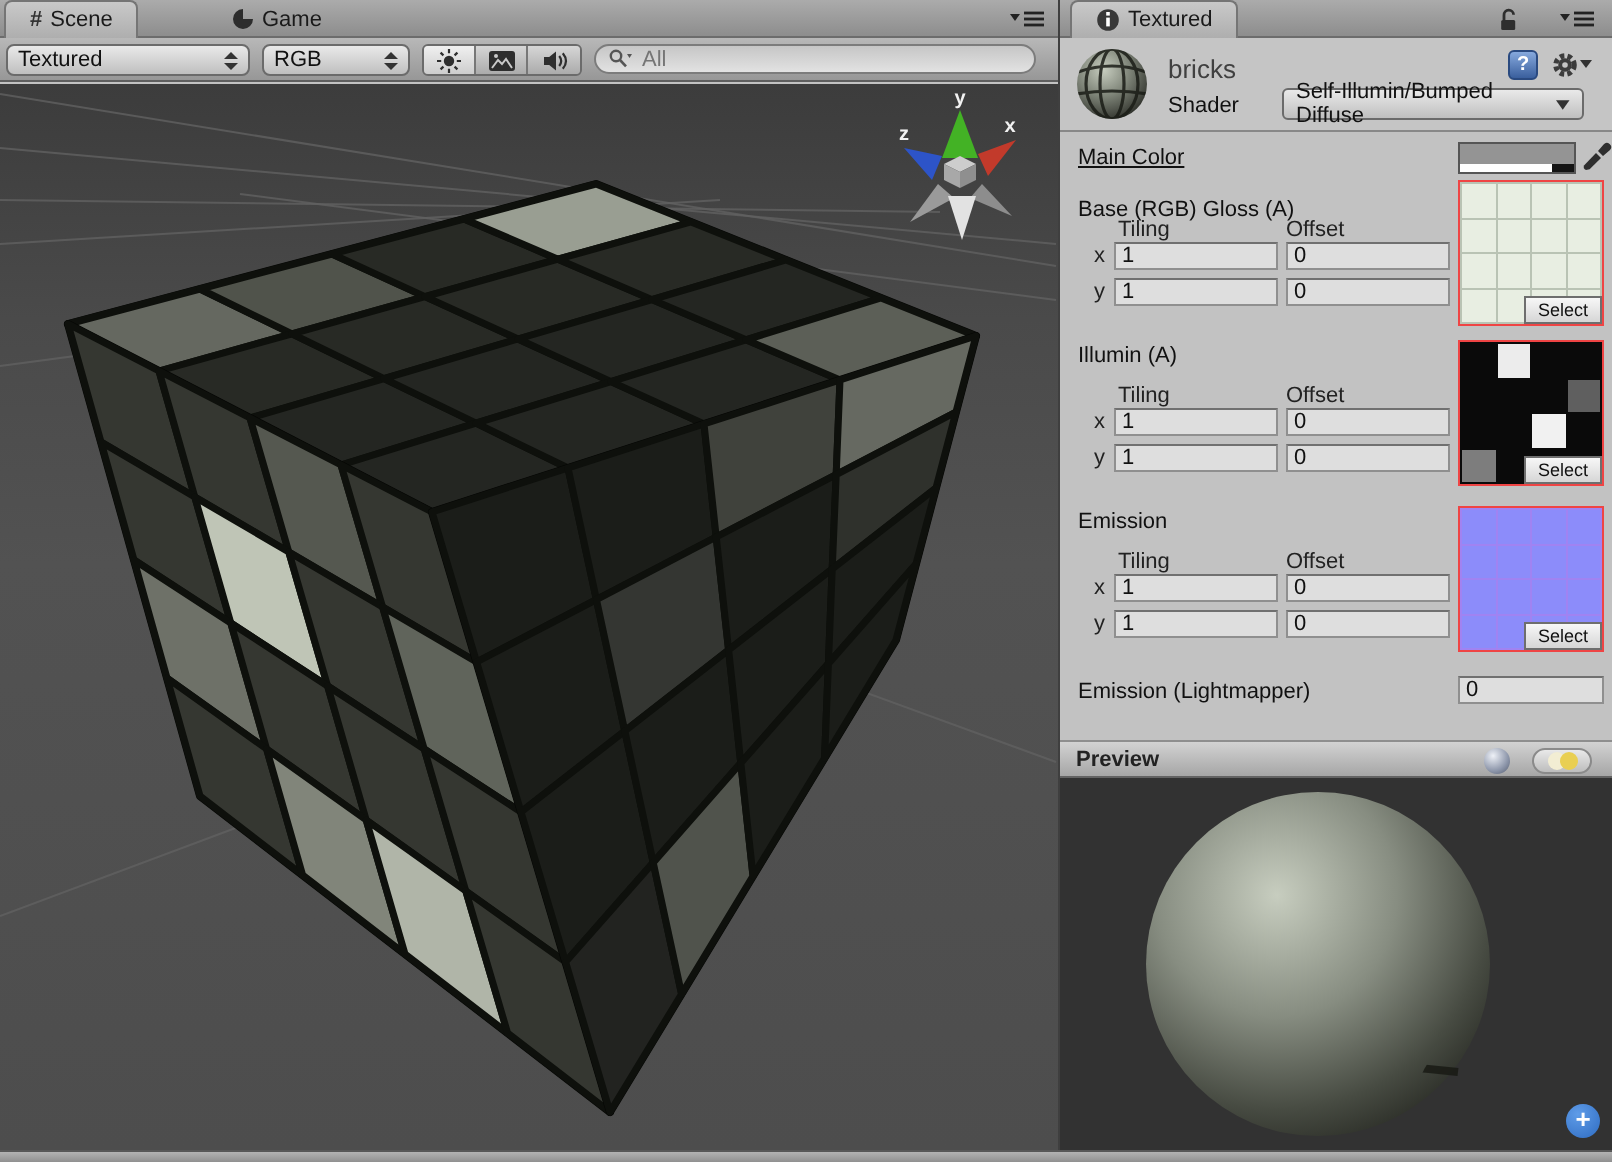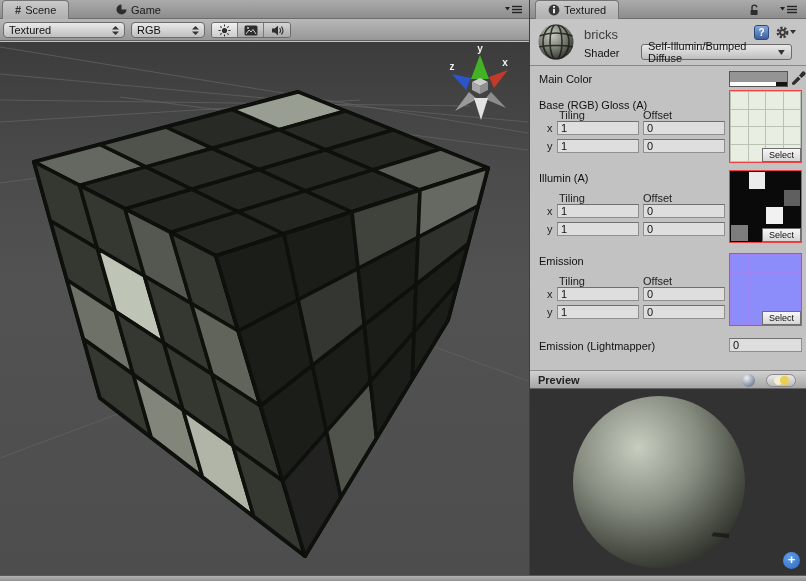--- a/index.html
+++ b/index.html
@@ -157,20 +157,28 @@
             <circle cx="4" cy="3" r="1" fill="#c9c9c9"></circle>
           </svg>
         </div>
         <div class="tbtn">
           <svg width="13" height="11" viewBox="0 0 13 11">
             <path d="M1,3.5 h2.6 L7,0.8 V10.2 L3.6,7.5 H1 Z" fill="#2e2e2e"></path>
             <path d="M8.6,3 q2,2.5 0,5 M10.4,1.6 q3.2,3.9 0,7.8" stroke="#2e2e2e" stroke-width="1.1" fill="none"></path>
           </svg>
         </div>
       </div>
+      <div class="searchbox">
+        <svg width="12" height="11" viewBox="0 0 12 11">
+          <circle cx="4" cy="4" r="2.6" stroke="#555" stroke-width="1.2" fill="none"></circle>
+          <line x1="6" y1="6" x2="9" y2="9.2" stroke="#555" stroke-width="1.3"></line>
+          <polygon points="9.5,3 12,3 10.75,5" fill="#555"></polygon>
+        </svg>
+        <input placeholder="All" style="">
+      </div>
     </div>
 
     <div class="viewport">
       <svg width="529" height="533" viewBox="0 42 529 533" preserveAspectRatio="none">
         <defs>
           <linearGradient id="bgGrad" x1="0" y1="0" x2="0" y2="1">
             <stop offset="0" stop-color="#3c3c3c"></stop>
               <stop offset="0.22" stop-color="#4a4a4a"></stop>
             <stop offset="0.45" stop-color="#525252"></stop>
               <stop offset="1" stop-color="#4d4d4d"></stop>
@@ -315,21 +323,21 @@
       <svg width="15" height="15" viewBox="0 0 15 15">
         <circle cx="7.5" cy="7.5" r="4.6" fill="none" stroke="#3c3c3c" stroke-width="2.6" stroke-dasharray="2.2 1.6"></circle>
         <circle cx="7.5" cy="7.5" r="3.4" fill="#3c3c3c"></circle>
         <circle cx="7.5" cy="7.5" r="1.4" fill="#c5c5c5"></circle>
       </svg>
       <svg width="6" height="4" viewBox="0 0 6 4">
         <polygon points="0,0 6,0 3,4" fill="#333"></polygon>
       </svg>
     </div>
 
-    <div class="lbl" style="top:73px;">Main Color</div>
+    <div class="lbl" style="top:73px;text-decoration:underline;">Main Color</div>
     <div class="color-swatch">
       <div class="alpha-bar"></div>
     </div>
     <svg class="eyedropper" viewBox="0 0 16 18">
       <path d="M2,16 q-1.6,-0.6 -1,-2.2 L7,7.5 L9.5,10 L3.8,15.6 Z" fill="#2e2e2e"></path>
       <path d="M8,6.5 L10.8,3.2 q1.4,-1.6 3,-0.2 q1.6,1.4 0.2,3 L10.5,9 Z" fill="#2e2e2e"></path>
     </svg>
 
     <div class="lbl" style="top:99px;">Base (RGB) Gloss (A)</div>
     <div class="sub-lbl" style="top:109px;left:29px;">Tiling</div>

